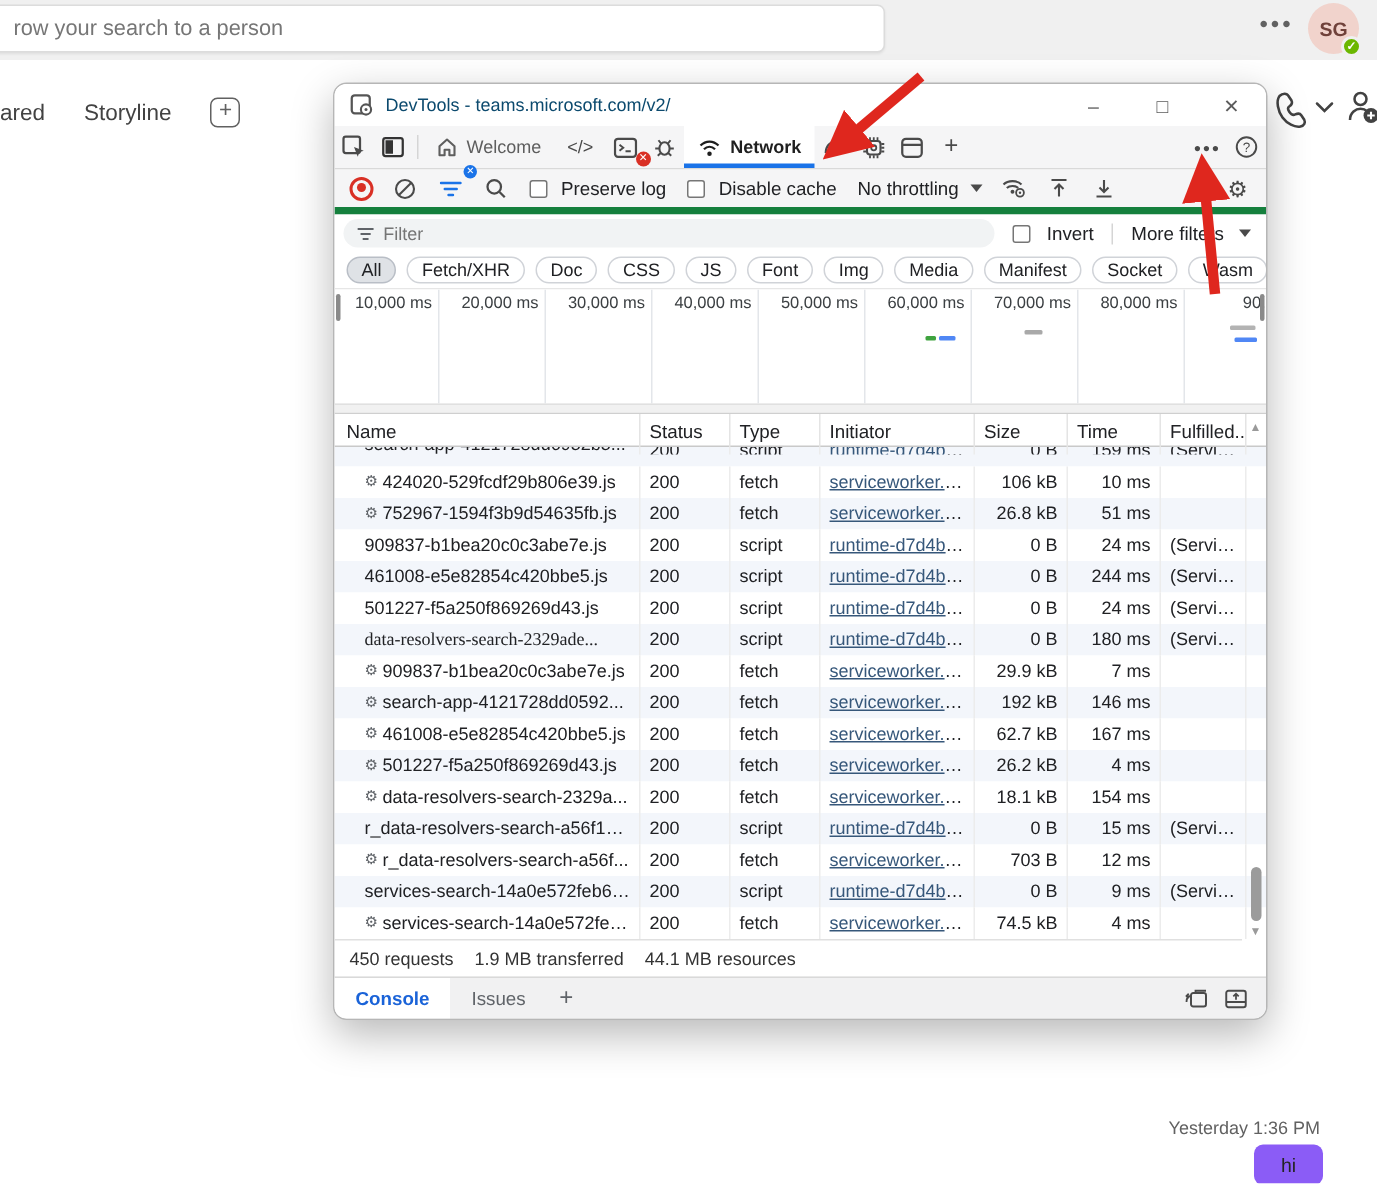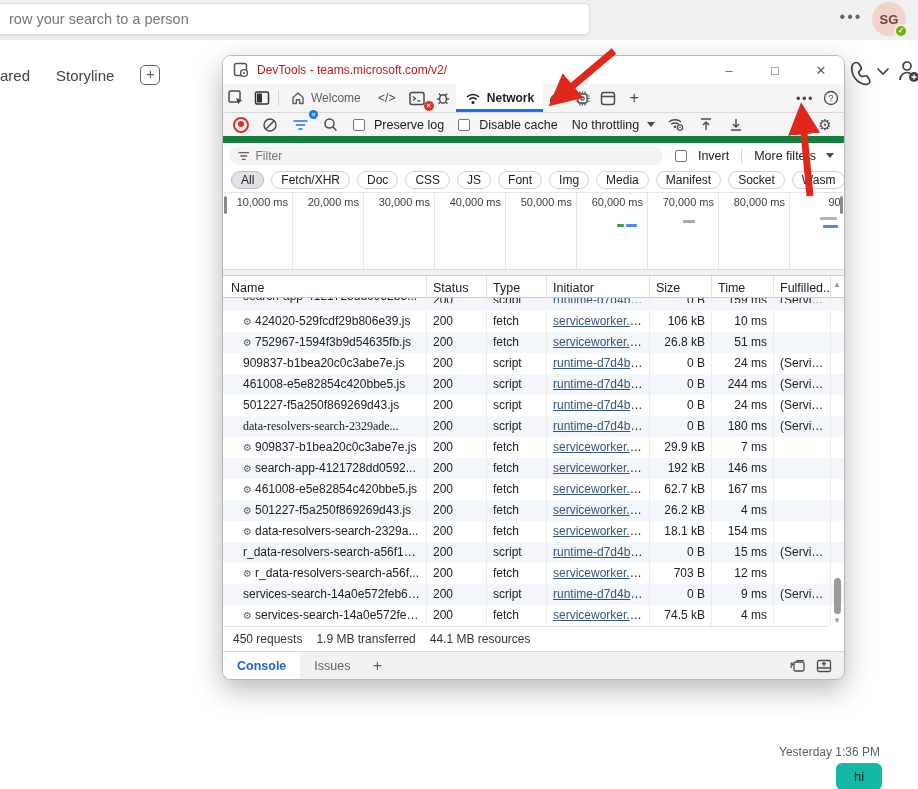--- a/index.html
+++ b/index.html
@@ -18,48 +18,48 @@
   .teams-avatar { position:absolute; left:872px; top:2px; width:34px; height:34px; border-radius:50%;
     background:#f1d3cc; color:#70413a; font-size:13px; font-weight:bold; display:flex; align-items:center; justify-content:center; }
   .teams-avatar .badge { position:absolute; right:-2px; bottom:-2px; width:14px; height:14px; border-radius:50%;
     background:#6bb700; border:2px solid #f0f0f0; color:#fff; font-size:8px; line-height:10px; text-align:center; }
   .teams-tabs { position:absolute; left:0; top:63px; height:24px; display:flex; align-items:center; gap:26px; font-size:15px; color:#424242; }
   .teams-tab { white-space:nowrap; }
   .plusbox { width:20px; height:20px; border:1.6px solid #616161; border-radius:5px; color:#616161;
     font-size:15px; line-height:16px; text-align:center; }
   .teams-call-icons { position:absolute; top:56px; left:845px; width:73px; height:34px; }
   .teams-chat-time { position:absolute; left:700px; top:745px; width:180px; text-align:right; font-size:12px; color:#616161; }
-  .teams-bubble { position:absolute; left:836px; top:763px; width:46px; height:27px; background:#14b8a6;
+  .teams-bubble { position:absolute; left:836px; top:763px; width:46px; height:27px; background:#8b5cf6;
     border-radius:6px; font-size:13px; color:#242424; display:flex; align-items:center; justify-content:center; }
 
   
   .dt { position:absolute; left:222px; top:55px; width:623px; height:625px; background:#fff;
     border:1px solid #b6b6b6; border-radius:9px; box-shadow:0 10px 28px rgba(0,0,0,.28); overflow:hidden;
     font-size:12px; color:#202124; }
   .dt-titlebar { position:absolute; left:0; top:0; right:0; height:28px; background:#fff; display:flex; align-items:center; }
-  .dt-title { font-size:12px; color:#b91c1c; margin-left:8px; }
+  .dt-title { font-size:12px; color:#0c4a6e; margin-left:8px; }
   .dt-logo { width:16px; height:16px; margin-left:10px; position:relative; }
   .dt-wincontrols { position:absolute; right:0; top:0; height:28px; display:flex; }
   .dt-winbtn { width:46px; height:28px; display:flex; align-items:center; justify-content:center; color:#5c5c5c; font-size:13px; }
 
   .dt-tabbar { position:absolute; left:0; top:28px; right:0; height:29px; background:#f5f5f6; border-bottom:1px solid #d9d9d9;
     display:flex; align-items:stretch; }
   .dt-tool { width:26px; display:flex; align-items:center; justify-content:center; color:#4a4a4a; }
   .dt-vdiv { width:1px; background:#d5d5d5; margin:6px 3px; }
   .dt-tab { display:flex; align-items:center; gap:6px; padding:0 9px; color:#5e5e5e; position:relative; }
   .dt-tab.active { background:#fff; color:#1f1f1f; font-weight:bold; }
   .dt-tab.active::after { content:""; position:absolute; left:0; right:0; bottom:0; height:3px; background:#1a73e8; }
   .dt-tabbar-right { margin-left:auto; display:flex; align-items:center; }
   .iconbtn { width:26px; height:100%; display:flex; align-items:center; justify-content:center; color:#4a4a4a; }
   .badge-red { position:absolute; right:-4px; bottom:1px; width:10px; height:10px; border-radius:50%; background:#d93025;
     color:#fff; font-size:7px; line-height:10px; text-align:center; }
   .badge-blue { position:absolute; right:-5px; top:-3px; width:9px; height:9px; border-radius:50%; background:#1a73e8;
     color:#fff; font-size:6.5px; line-height:9px; text-align:center; }
 
-  .dt-nettoolbar { position:absolute; left:0; top:57px; right:0; height:30px; background:#f5f5f6; border-bottom:7px solid #15803d;
+  .dt-nettoolbar { position:absolute; left:0; top:57px; right:0; height:30px; background:#f5f5f6; border-bottom:5px solid #15803d;
     display:flex; align-items:center; gap:4px; padding:0 6px; }
   .rec { width:16px; height:16px; border:2.5px solid #d93025; border-radius:50%; position:relative; margin:0 4px; }
   .rec::after { content:""; position:absolute; left:2.5px; top:2.5px; width:6px; height:6px; border-radius:50%; background:#d93025; }
   .chk { width:12px; height:12px; border:1.3px solid #767676; border-radius:2px; background:#fff; margin-right:5px; }
   .lbl { color:#202124; font-size:12.5px; white-space:nowrap; }
   .caret { width:0; height:0; border-left:4.5px solid transparent; border-right:4.5px solid transparent; border-top:5.5px solid #4a4a4a; margin:0 4px; }
   .gearglyph { font-size:15px; color:#4a4a4a; font-family:"DejaVu Sans",sans-serif; }
 
   .dt-filterbar { position:absolute; left:0; top:87px; right:0; height:25px; background:#fff; display:flex; align-items:center; padding:0 6px; }
   .filter-pillinput { flex:0 0 434px; height:19px; background:#f1f3f4; border:none; border-radius:11px; display:flex; align-items:center; gap:6px; padding:0 9px; color:#5f6368; }

